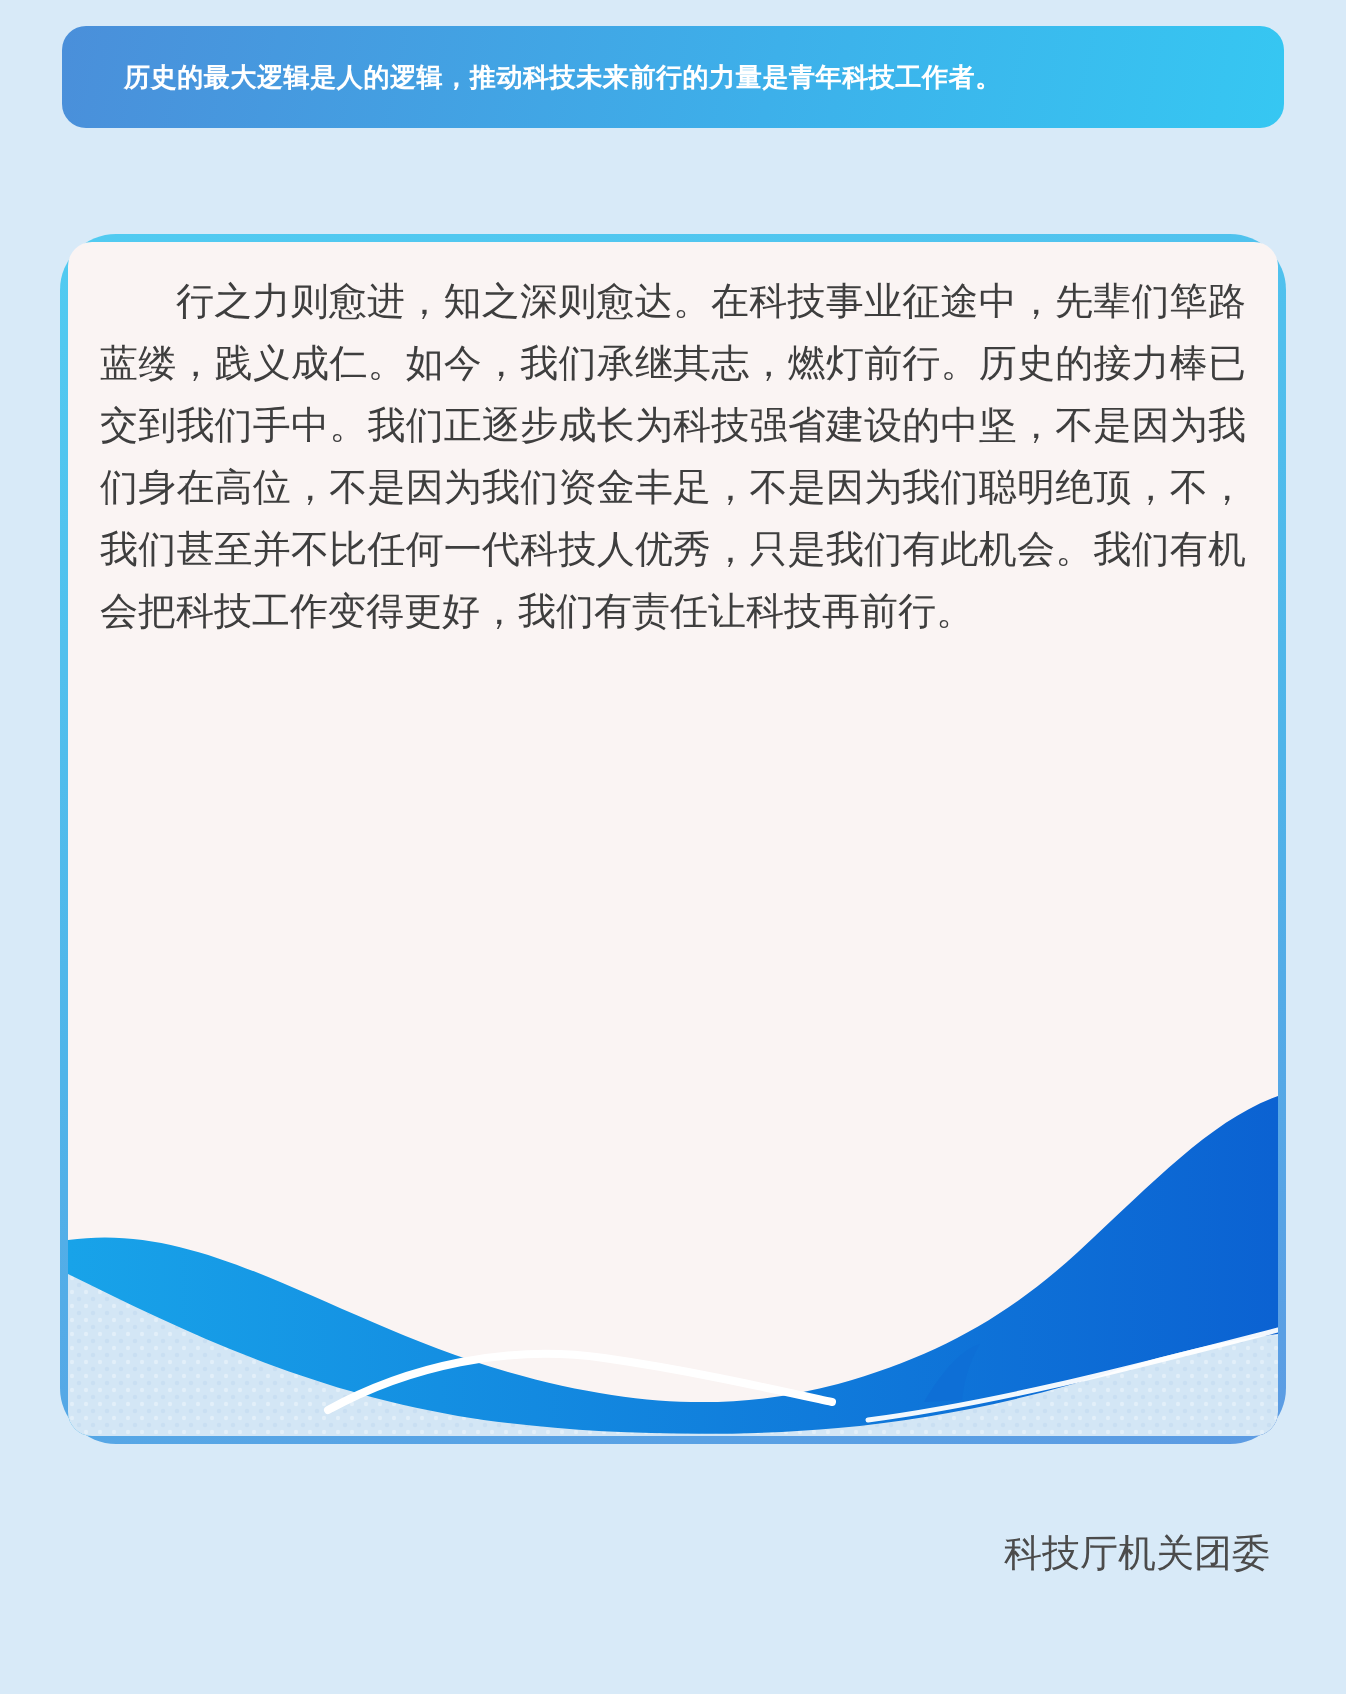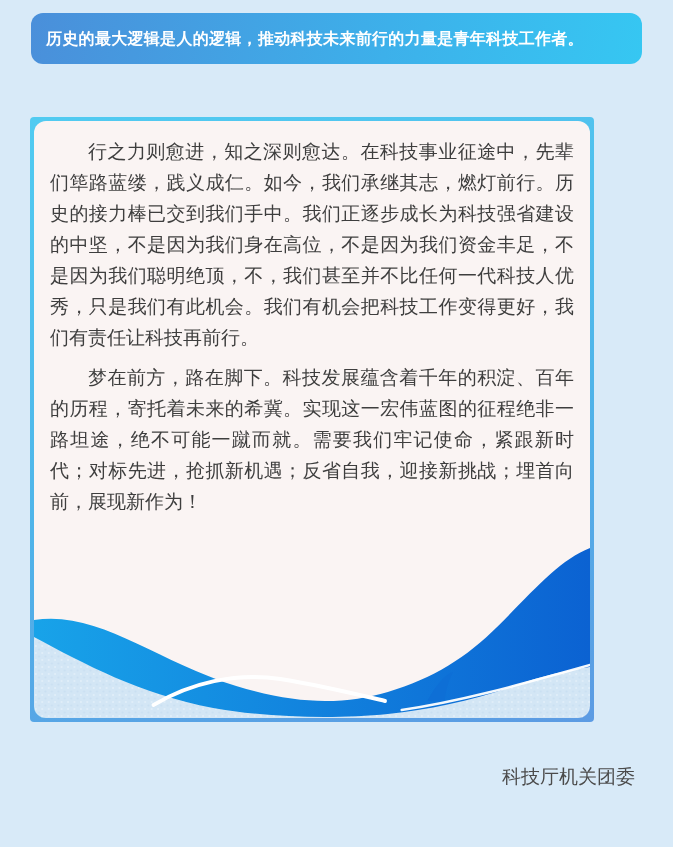--- a/index.html
+++ b/index.html
@@ -13,36 +13,36 @@
     width: 673px;
     height: 847px;
     background: #d8eaf8;
     overflow: hidden;
   }
   .banner {
     position: absolute;
     left: 31px;
     top: 13px;
     width: 611px;
-    padding: 9px 15px;
+    padding: 9px 31px;
     border-radius: 12px;
     background: linear-gradient(102deg, #4a8fda 0%, #3db0ea 58%, #36c7f2 100%);
     color: #ffffff;
-    font-size: 16px;
+    font-size: 13px;
     font-weight: 700;
     line-height: 33px;
     letter-spacing: 0.3px;
   }
   .card-outer {
     position: absolute;
     left: 30px;
     top: 117px;
-    width: 564px;
+    width: 613px;
     height: 605px;
-    border-radius: 4px;
+    border-radius: 28px;
     background: linear-gradient(165deg, #51cbf1 0%, #4fb4e9 55%, #5c9be3 100%);
     padding: 4px;
   }
   .card-inner {
     position: relative;
     width: 100%;
     height: 100%;
     border-radius: 12px;
     background: #faf4f3;
     overflow: hidden;
@@ -86,21 +86,20 @@
 
   <div class="banner">
     <span>历史的最大逻辑是人的逻辑，推动科技未来前行的力量是青年科技工作者。</span>
   </div>
 
   <div class="card-outer">
     <div class="card-inner">
 
       <div class="article">
         <p>行之力则愈进，知之深则愈达。在科技事业征途中，先辈们筚路蓝缕，践义成仁。如今，我们承继其志，燃灯前行。历史的接力棒已交到我们手中。我们正逐步成长为科技强省建设的中坚，不是因为我们身在高位，不是因为我们资金丰足，不是因为我们聪明绝顶，不，我们甚至并不比任何一代科技人优秀，只是我们有此机会。我们有机会把科技工作变得更好，我们有责任让科技再前行。</p>
-        <p>梦在前方，路在脚下。科技发展蕴含着千年的积淀、百年的历程，寄托着未来的希冀。实现这一宏伟蓝图的征程绝非一路坦途，绝不可能一蹴而就。需要我们牢记使命，紧跟新时代；对标先进，抢抓新机遇；反省自我，迎接新挑战；埋首向前，展现新作为！</p>
       </div>
 
       <svg class="wave-svg" viewBox="0 0 605 172" preserveAspectRatio="none" xmlns="http://www.w3.org/2000/svg">
         <defs>
           <linearGradient id="gWave" x1="0" y1="0" x2="1" y2="0">
             <stop offset="0" stop-color="#18a3e9"></stop>
             <stop offset="1" stop-color="#0b62d2"></stop>
           </linearGradient>
           <pattern id="dotTex" width="7" height="7" patternUnits="userSpaceOnUse">
             <rect width="7" height="7" fill="#d3e6f5"></rect>

